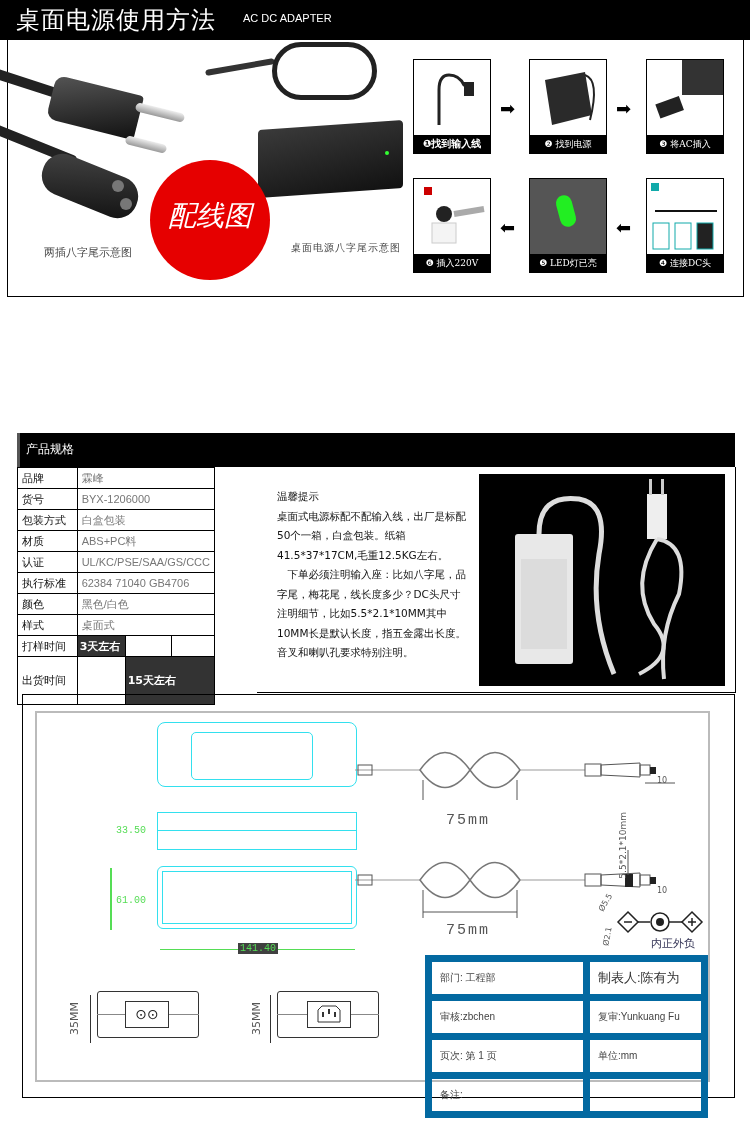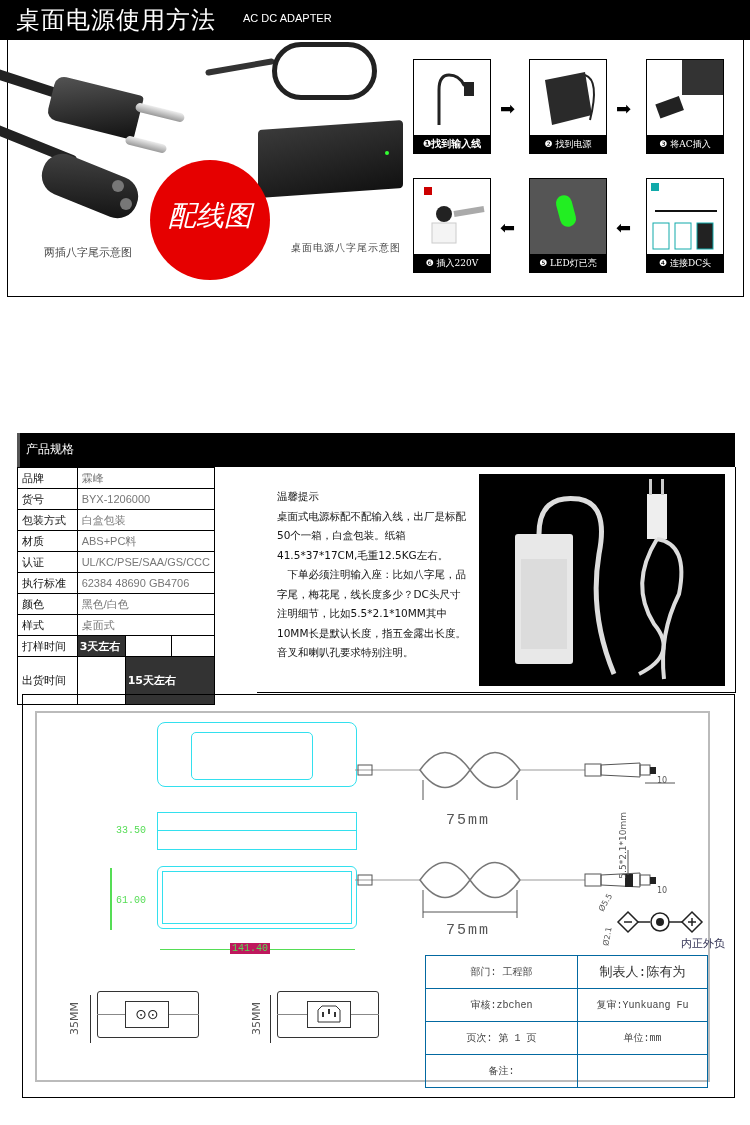--- a/index.html
+++ b/index.html
@@ -62,21 +62,21 @@
   .spec-frame-bottom { left:257px; top:692px; width:479px; height:1px; background:#000; }
 
   
   .drawing-outer { left:22px; top:694px; width:713px; height:404px; border:1px solid #000; box-sizing:border-box; }
   .drawing-inner { left:35px; top:711px; width:675px; height:371px; border:2px solid #bbb; box-sizing:border-box; }
   .cyan { border:1.5px solid #33e0ee; box-sizing:border-box; }
   .dim-green { color:#55dd55; font-size:10px; font-family:"Liberation Mono", monospace; }
   .mm-label { font-size:15px; color:#555; letter-spacing:2px; font-family:"Liberation Mono", monospace; }
 
   .title-block { left:425px; top:955px; width:283px; border-collapse:collapse; }
-  .title-block td { border:1px solid #0369a1; height:32px; font-size:10px; color:#444; padding:0 8px; font-family:Liberation Mono, monospace;text-align:center; }
+  .title-block td { border:7px solid #0369a1; height:32px; font-size:10px; color:#444; padding:0 8px; font-family:Liberation Sans, sans-serif; }
   .title-block td.big { font-size:13px; color:#333; }
 </style>
 </head>
 <body>
 
 <div class="abs banner"></div>
 <div class="abs banner-title">桌面电源使用方法</div>
 <div class="abs banner-sub">AC DC ADAPTER</div>
 
 <div class="abs usage-frame"></div>
@@ -189,21 +189,21 @@
   <tr>
         <td class="k">材质</td>
         <td class="v" colspan="3">ABS+PC料</td>
       </tr>
   <tr>
         <td class="k">认证</td>
         <td class="v" colspan="3">UL/KC/PSE/SAA/GS/CCC</td>
       </tr>
   <tr>
         <td class="k">执行标准</td>
-        <td class="v" colspan="3">62384  48690 GB4706</td>
+        <td class="v" colspan="3">62384  71040 GB4706</td>
       </tr>
   <tr>
         <td class="k">颜色</td>
         <td class="v" colspan="3">黑色/白色</td>
       </tr>
   <tr>
         <td class="k">样式</td>
         <td class="v" colspan="3">桌面式</td>
       </tr>
   <tr>
@@ -266,21 +266,21 @@
 
 <div class="abs cyan" style="left:157px;top:812px;width:200px;height:38px;"></div>
 <div class="abs" style="left:157px;top:830px;width:200px;height:1px;background:#33e0ee;"></div>
 <div class="abs dim-green" style="left:116px;top:825px;">33.50</div>
 
 <div class="abs cyan" style="left:157px;top:866px;width:200px;height:63px;border-radius:6px;"></div>
 <div class="abs cyan" style="left:162px;top:871px;width:190px;height:53px;"></div>
 <div class="abs" style="left:110px;top:868px;width:2px;height:62px;background:#55dd55;"></div>
 <div class="abs dim-green" style="left:116px;top:895px;">61.00</div>
 <div class="abs" style="left:160px;top:949px;width:195px;height:1px;background:#55dd55;"></div>
-<div class="abs dim-green" style="left:230px;top:943px;background:#be185d;padding:0 2px;">141.40</div>
+<div class="abs dim-green" style="left:238px;top:943px;background:#404040;padding:0 2px;">141.40</div>
 
 <svg class="abs" style="left:355px;top:850px;" width="340" height="80">
   <line x1="0" y1="30" x2="65" y2="30" stroke="#999"></line>
   <rect x="3" y="25" width="14" height="10" fill="none" stroke="#555"></rect>
   <path d="M65 30 Q90 -5 115 30 Q140 65 165 30 Q140 -5 115 30 Q90 65 65 30 Z" fill="none" stroke="#777" stroke-width="1.5"></path>
   <line x1="165" y1="30" x2="230" y2="30" stroke="#999"></line>
   <rect x="230" y="24" width="16" height="12" fill="none" stroke="#555"></rect>
   <path d="M246 25 L285 23 L285 37 L246 35 Z" fill="none" stroke="#555"></path>
   <rect x="270" y="24" width="8" height="13" fill="#222"></rect>
   <rect x="285" y="25" width="10" height="10" fill="none" stroke="#555"></rect>
@@ -300,21 +300,21 @@
   <polygon points="12,2 22,12 12,22 2,12" fill="none" stroke="#222" stroke-width="1.5"></polygon>
   <line x1="8" y1="12" x2="16" y2="12" stroke="#222" stroke-width="1.5"></line>
   <line x1="22" y1="12" x2="34" y2="12" stroke="#222" stroke-width="1.5"></line>
   <circle cx="44" cy="12" r="9" fill="none" stroke="#222" stroke-width="1.5"></circle>
   <circle cx="44" cy="12" r="4" fill="#222"></circle>
   <line x1="53" y1="12" x2="66" y2="12" stroke="#222" stroke-width="1.5"></line>
   <polygon points="76,2 86,12 76,22 66,12" fill="none" stroke="#222" stroke-width="1.5"></polygon>
   <line x1="72" y1="12" x2="80" y2="12" stroke="#222" stroke-width="1.5"></line>
   <line x1="76" y1="8" x2="76" y2="16" stroke="#222" stroke-width="1.5"></line>
 </svg>
-<div class="abs" style="left:651px;top:936px;font-size:11px;color:#335;font-family:'DejaVu Serif',serif;margin-left:30px;">内正外负</div>
+<div class="abs" style="left:651px;top:936px;font-size:11px;color:#335;font-family:'DejaVu Serif',serif;">内正外负</div>
 
 <div class="abs" style="left:90px;top:995px;width:1px;height:48px;background:#333;"></div>
 <div class="abs" style="left:58px;top:1012px;font-size:11px;color:#555;transform:rotate(-90deg);">35MM</div>
 <div class="abs" style="left:97px;top:991px;width:102px;height:47px;border:1px solid #333;border-radius:3px;box-sizing:border-box;"></div>
 <div class="abs" style="left:97px;top:1014px;width:102px;height:1px;background:#888;"></div>
 <div class="abs" style="left:125px;top:1001px;width:44px;height:27px;border:1px solid #333;background:#fff;box-sizing:border-box;text-align:center;line-height:24px;font-size:14px;">⊙⊙</div>
 
 <div class="abs" style="left:270px;top:995px;width:1px;height:48px;background:#333;"></div>
 <div class="abs" style="left:240px;top:1012px;font-size:11px;color:#555;transform:rotate(-90deg);">35MM</div>
 <div class="abs" style="left:277px;top:991px;width:102px;height:47px;border:1px solid #333;border-radius:3px;box-sizing:border-box;"></div>

